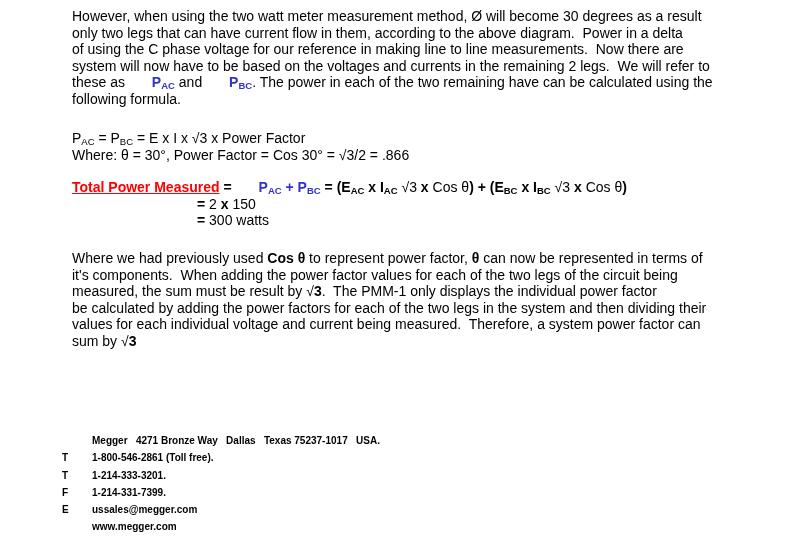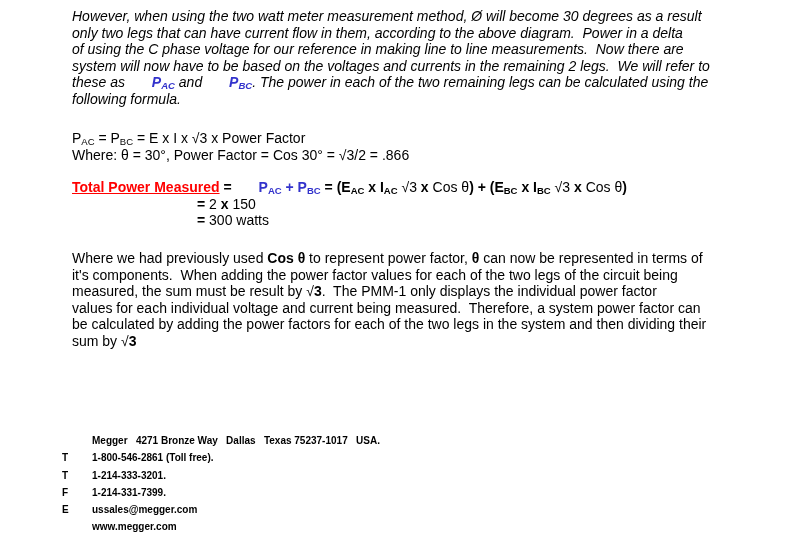--- a/index.html
+++ b/index.html
@@ -15,21 +15,21 @@
     width: 794px;
     height: 545px;
     background: var(--bg);
     overflow: hidden;
     font-family: "Liberation Sans", "DejaVu Sans", sans-serif;
     font-size: 14px;
     line-height: 16.5px;
     color: var(--text);
   }
   .block { position: absolute; left: 72px; }
-  .para1 { top: 8px; font-style: italic; }
+  .para1 { top: 8px; }
   .formula-block { top: 130px; }
   .total-block { top: 179px; }
   .para2 { top: 250px; }
   .line { white-space: pre; }
   .b { font-weight: bold; }
   .blue { color: var(--blue); font-weight: bold; margin-left: 23px; }
   .red-heading { color: var(--red); font-weight: bold; text-decoration: underline; }
   .sb {
     font-size: 0.68em;
     vertical-align: -0.18em;
@@ -51,41 +51,41 @@
 </head>
 <body>
 
 <div class="page">
 
   <div class="block para1">
     <div class="line"><span>However, when using the two watt meter measurement method, Ø will become 30 degrees as a result</span></div>
     <div class="line"><span>only two legs that can have current flow in them, according to the above diagram.  Power in a delta</span></div>
     <div class="line"><span>of using the C phase voltage for our reference in making line to line measurements.  Now there are</span></div>
     <div class="line"><span>system will now have to be based on the voltages and currents in the remaining 2 legs.  We will refer to</span></div>
-    <div class="line"><span>these as </span><span class="blue"><span>P</span><span class="sb">AC</span></span><span> and </span><span class="blue"><span>P</span><span class="sb">BC</span></span><span>. The power in each of the two remaining legs can be calculated using the</span></div>
+    <div class="line"><span>these as </span><span class="blue"><span>P</span><span class="sb">AC</span></span><span> and </span><span class="blue"><span>P</span><span class="sb">BC</span></span><span>. The power in each of the two remaining have can be calculated using the</span></div>
     <div class="line"><span>following formula.</span></div>
   </div>
 
   <div class="block formula-block">
     <div class="line"><span>P</span><span class="sb">AC</span><span> = P</span><span class="sb">BC</span><span> = E x I x √3 x Power Factor</span></div>
     <div class="line"><span>Where: θ = 30°, Power Factor = Cos 30° = √3/2 = .866</span></div>
   </div>
 
   <div class="block total-block">
     <div class="line"><span class="red-heading">Total Power Measured</span><span class="b"> = </span><span class="blue"><span>P</span><span class="sb">AC</span><span> + P</span><span class="sb">BC</span></span><span class="b"> = (E</span><span class="sb b">AC</span><span class="b"> x I</span><span class="sb b">AC</span><span> √3 </span><span class="b">x</span><span> Cos θ</span><span class="b">) + (E</span><span class="sb b">BC</span><span class="b"> x I</span><span class="sb b">BC</span><span> √3 </span><span class="b">x</span><span> Cos θ</span><span class="b">)</span></div>
     <div class="line indent"><span class="b">= </span><span>2 </span><span class="b">x</span><span> 150</span></div>
     <div class="line indent"><span class="b">= </span><span>300 watts</span></div>
   </div>
 
   <div class="block para2">
     <div class="line"><span>Where we had previously used </span><span class="b">Cos θ</span><span> to represent power factor, </span><span class="b">θ</span><span> can now be represented in terms of</span></div>
     <div class="line"><span>it's components.  When adding the power factor values for each of the two legs of the circuit being</span></div>
     <div class="line"><span>measured, the sum must be result by </span><span>√</span><span class="b">3</span><span>.  The PMM-1 only displays the individual power factor</span></div>
+    <div class="line"><span>be calculated by adding the power factors for each of the two legs in the system and then dividing their</span></div>
     <div class="line"><span>values for each individual voltage and current being measured.  Therefore, a system power factor can</span></div>
-    <div class="line"><span>be calculated by adding the power factors for each of the two legs in the system and then dividing their</span></div>
     <div class="line"><span>sum by </span><span>√</span><span class="b">3</span></div>
   </div>
 
   <div class="footer">
     <div class="footer-row">
         <span class="footer-label"></span>
         <span class="footer-text">Megger   4271 Bronze Way   Dallas   Texas 75237-1017   USA.</span>
       </div>
     <div class="footer-row">
         <span class="footer-label">T</span>

